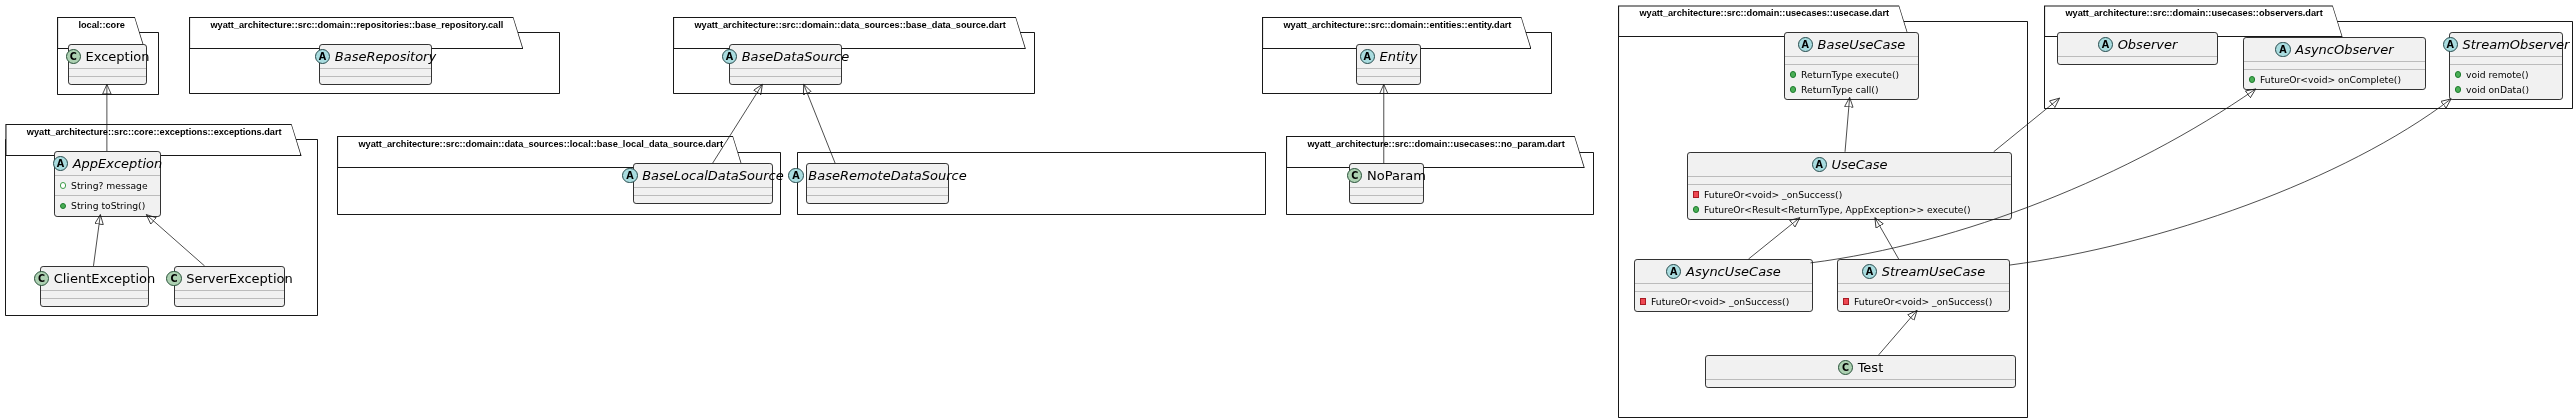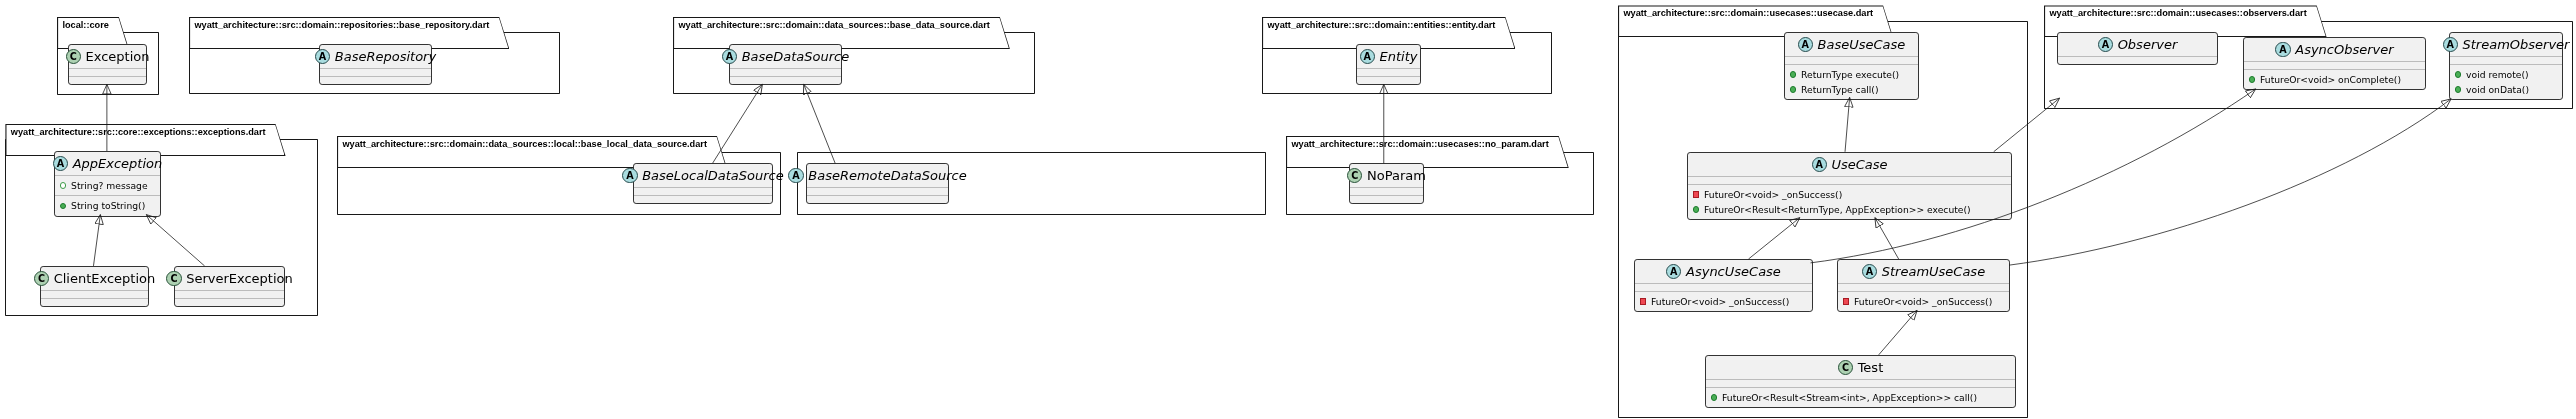--- a/index.html
+++ b/index.html
@@ -1,20 +1,20 @@
 <!DOCTYPE html>
 <html style="font-size:12.3px"><head>
 <meta charset="utf-8">
 <style>
   html,body{margin:0;padding:0;background:#ffffff;}
   .canvas{position:relative;width:2576px;height:420px;background:#fff;overflow:hidden;
           font-family:"DejaVu Sans","Liberation Sans",sans-serif;color:#000;}
   
   .pkg-body{position:absolute;border:1.1px solid #181818;background:#fff;z-index:1;border-radius:0.8px;}
-  .pkg-tab{position:absolute;display:inline-block;white-space:nowrap;z-index:2;height:32px;}
+  .pkg-tab{position:absolute;display:inline-block;white-space:nowrap;z-index:2;height:32px;padding-left:16px;}
   .tab-bg{position:absolute;inset:0;background:#181818;clip-path:polygon(0 0,calc(100% - 10px) 0,100% 100%,0 100%);}
   .tab-fg{position:absolute;inset:1.1px;background:#fff;clip-path:polygon(0 0,calc(100% - 9.2px) 0,100% 100%,0 100%);}
   .tab-label{position:relative;z-index:2;display:inline-block;font-family:"Liberation Sans",sans-serif;
              font-weight:bold;font-size:9.2px;line-height:16px;padding:0 20px 0 5.4px;}
   
   .cls{position:absolute;background:#F1F1F1;border:0.8px solid #333;border-radius:3.1px;z-index:3;}
   .cls-head{display:flex;align-items:center;justify-content:center;gap:4.6px;padding:3.1px 6.1px;height:17px;}
   .badge{width:15.3px;height:15.3px;border-radius:50%;display:flex;align-items:center;justify-content:center;
          font-weight:bold;font-size:9.6px;flex:0 0 auto;border:0.8px solid #274B4D;box-sizing:border-box;font-style:normal;}
   .badge.a{background:#A9DCDF;}
@@ -41,21 +41,21 @@
   <div class="cls concrete" style="left:68px;top:44px;width:77px">
     <div class="cls-head">
         <span class="badge c">C</span>
         <span class="cls-name">Exception</span>
       </div>
     <div class="strip"></div>
       <div class="strip"></div>
   </div>
 
   <div class="pkg-body" style="left:189px;top:32px;width:369px;height:60px"></div>
-  <div class="pkg-tab" style="left:189px;top:17px"><span class="tab-bg"></span><span class="tab-fg"></span><span class="tab-label">wyatt_architecture::src::domain::repositories::base_repository.dart</span></div>
+  <div class="pkg-tab" style="left:189px;top:17px"><span class="tab-bg"></span><span class="tab-fg"></span><span class="tab-label">wyatt_architecture::src::domain::repositories::base_repository.call</span></div>
   <div class="cls abstract" style="left:319px;top:44px;width:111px">
     <div class="cls-head">
         <span class="badge a">A</span>
         <span class="cls-name">BaseRepository</span>
       </div>
     <div class="strip"></div>
       <div class="strip"></div>
   </div>
 
   <div class="pkg-body" style="left:673px;top:32px;width:360px;height:60px"></div>
@@ -146,26 +146,20 @@
         </div>
     </div>
   </div>
 
   <div class="cls concrete" style="left:1705px;top:355px;width:309px">
     <div class="cls-head">
         <span class="badge c">C</span>
         <span class="cls-name">Test</span>
       </div>
     <div class="strip"></div>
-    <div class="members">
-      <div class="member">
-          <span class="micon pub"></span>
-          <span>FutureOr&lt;Result&lt;Stream&lt;int&gt;, AppException&gt;&gt; call()</span>
-        </div>
-    </div>
   </div>
 
   <div class="pkg-body" style="left:2044px;top:20.7px;width:527px;height:86px"></div>
   <div class="pkg-tab" style="left:2044px;top:5.4px"><span class="tab-bg"></span><span class="tab-fg"></span><span class="tab-label">wyatt_architecture::src::domain::usecases::observers.dart</span></div>
 
   <div class="cls abstract" style="left:2057px;top:32px;width:159px">
     <div class="cls-head">
         <span class="badge a">A</span>
         <span class="cls-name">Observer</span>
       </div>

